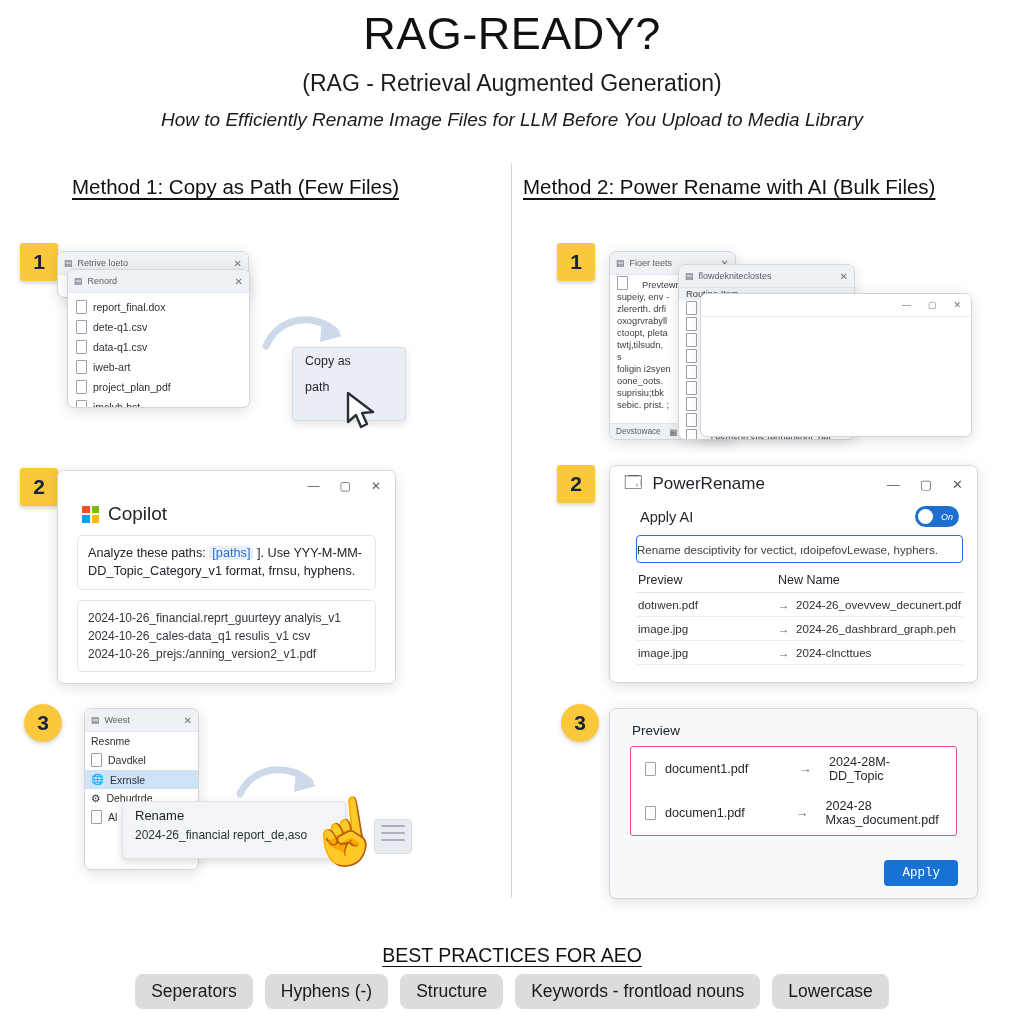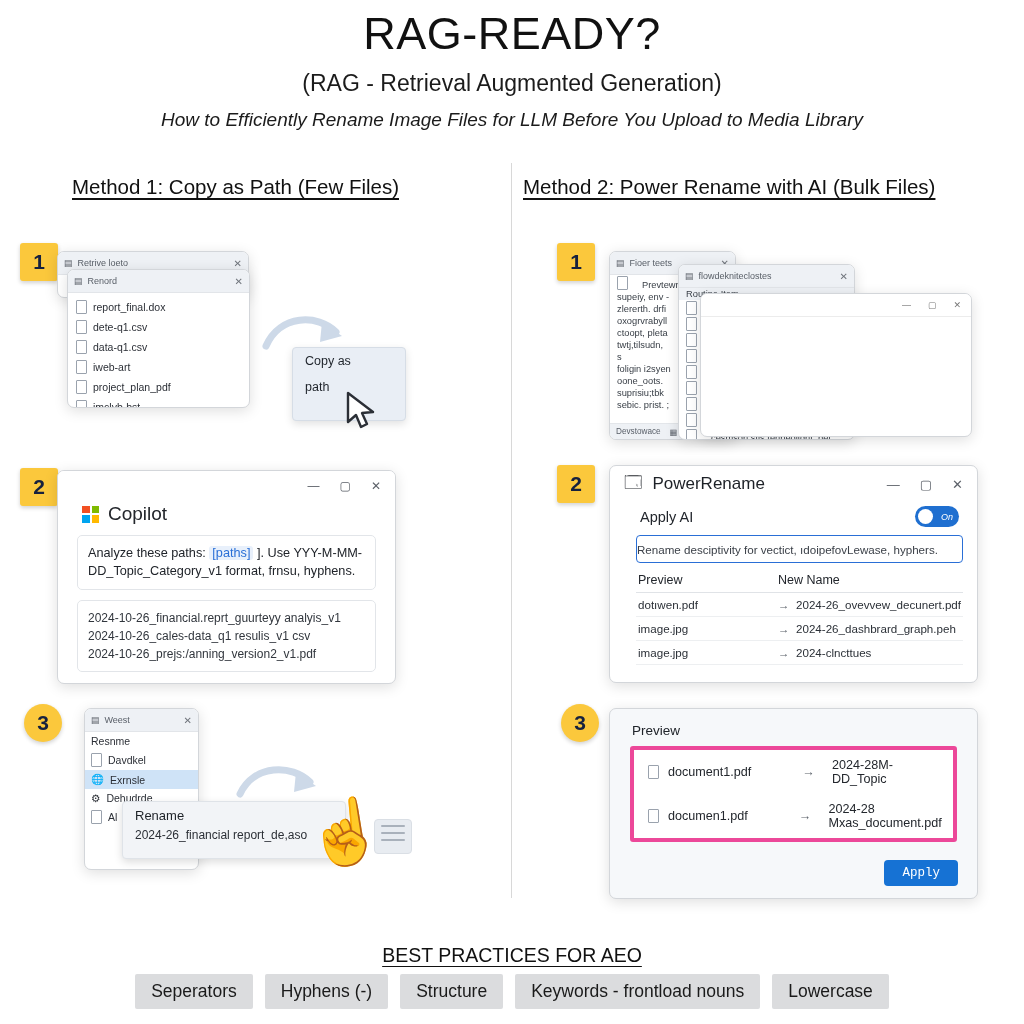--- a/index.html
+++ b/index.html
@@ -265,21 +265,21 @@
   .pr-row {
     display: flex; font-size: 11.6px; color: #2b3037;
     border-bottom: 1px solid #edeff1; padding: 5px 2px;
   }
   .pr-row .c1 { width: 140px; }
   .pr-row .arrow { width: 18px; color: #5a6069; }
 
   
   #r3 { left: 609px; top: 700px; width: 367px; height: 189px; background: #f6f8fa; }
   #r3 .hd { font-size: 13.5px; color: #20242a; padding: 14px 0 8px 22px; }
-  #r3 .box { margin: 0 20px; background: #fff; border: 4px solid #ec4899; border-radius: 3px; }
+  #r3 .box { margin: 0 20px; background: #fff; border: 1px solid #ec4899; border-radius: 3px; }
   #r3 .row {
     display: flex; align-items: center; gap: 9px;
     padding: 8px 14px; font-size: 12.6px; color: #23272d;
   }
   #r3 .row .arrow { margin-left: 42px; margin-right: 8px; color: #5a6069; }
   .apply-btn {
     position: absolute; right: 19px; bottom: 12px;
     background: #1672d4; color: #fff; border: none;
     font-size: 12.5px; padding: 6px 18px; border-radius: 4px;
     font-family: Liberation Mono, monospace;
@@ -294,21 +294,21 @@
   }
   .chips {
     position: absolute; left: 0; right: 0; top: 966px;
     display: flex; justify-content: center; gap: 12px;
   }
   .chip {
     background: #dbdcde;
     color: #1a1a1a;
     font-size: 17.5px;
     padding: 7px 16px;
-    border-radius: 2px;
+    border-radius: 8px;
     white-space: nowrap;
   }
 </style>
 </head>
 <body>
 
 <div class="page">
 
   <div class="title">RAG-READY?</div>
   <div class="subtitle">(RAG - Retrieval Augmented Generation)</div>

